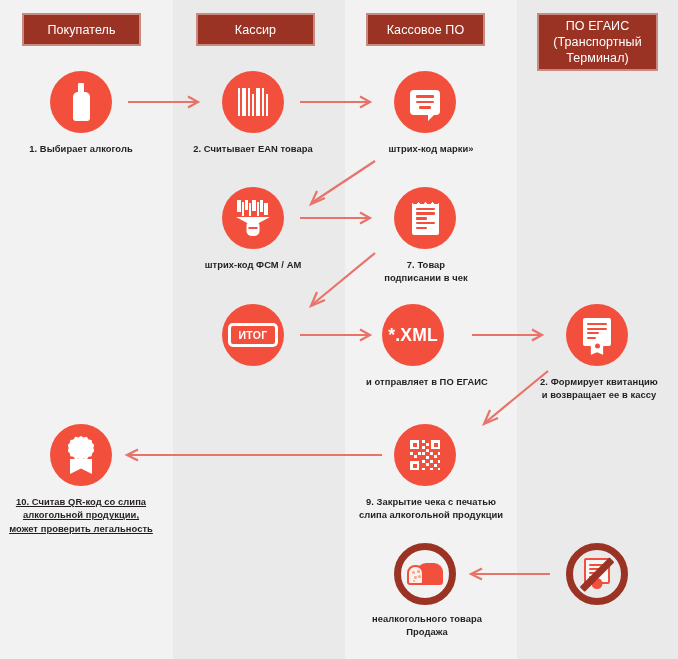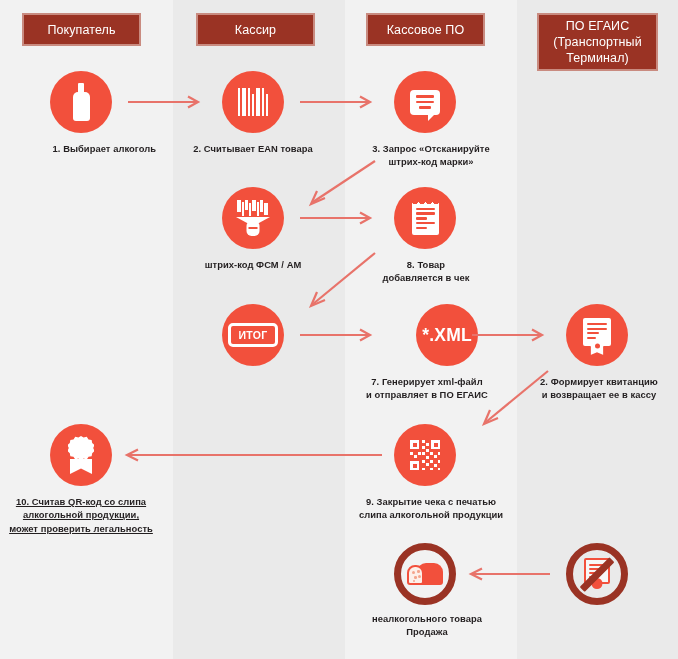--- a/index.html
+++ b/index.html
@@ -168,21 +168,21 @@
     <span>(Транспортный</span>
     <span>Терминал)</span>
   </div>
 
   <div class="circ" style="left:50px;top:71px;width:62px;height:62px;">
     <div class="bottle g">
       <div class="neck"></div>
         <div class="body"></div>
     </div>
   </div>
-  <div class="cap" style="left:6px;top:142px;width:150px;text-align:right;">
+  <div class="cap" style="left:6px;top:142px;width:150px;">
     <div>1. Выбирает алкоголь</div>
   </div>
 
   <div class="arrow" style="left:128px;top:95px;">
     <svg width="78" height="14" viewBox="0 0 78 14">
       <line x1="0" y1="7" x2="68" y2="7" stroke="#e8736a" stroke-width="2.2"></line>
       <polyline points="60,1.5 70,7 60,12.5" fill="none" stroke="#e8736a" stroke-width="2.2"></polyline>
     </svg>
   </div>
 
@@ -210,21 +210,20 @@
 
   <div class="circ" style="left:394px;top:71px;width:62px;height:62px;">
     <div class="bubble g">
       <span style="width:18px;"></span>
         <span style="width:18px;"></span>
         <span style="width:12px;"></span>
       <div class="tail"></div>
     </div>
   </div>
   <div class="cap" style="left:348px;top:142px;width:166px;">
-    <div>3. Запрос «Отсканируйте</div>
     <div>штрих-код марки»</div>
   </div>
 
   <div class="arrow" style="left:295px;top:158px;">
     <svg width="90" height="52" viewBox="0 0 90 52">
       <line x1="80" y1="3" x2="18" y2="44" stroke="#e8736a" stroke-width="2.2"></line>
       <polyline points="30,40 16,46 22,33" fill="none" stroke="#e8736a" stroke-width="2.2"></polyline>
     </svg>
   </div>
 
@@ -259,47 +258,46 @@
   <div class="circ" style="left:394px;top:187px;width:62px;height:62px;">
     <div class="receipt g">
       <u></u>
         <u></u>
         <u class="s"></u>
         <u></u>
         <u class="s"></u>
     </div>
   </div>
   <div class="cap" style="left:356px;top:258px;width:140px;">
-    <div>8. Товар</div>
-    <div>добавляется в чек</div>
+    <div>7. Товар</div>
+    <div>подписании в чек</div>
   </div>
 
   <div class="arrow" style="left:295px;top:250px;">
     <svg width="90" height="62" viewBox="0 0 90 62">
       <line x1="80" y1="3" x2="18" y2="54" stroke="#e8736a" stroke-width="2.2"></line>
       <polyline points="30,50 16,56 22,42" fill="none" stroke="#e8736a" stroke-width="2.2"></polyline>
     </svg>
   </div>
 
   <div class="circ" style="left:222px;top:304px;width:62px;height:62px;">
     <div class="itog g">ИТОГ</div>
   </div>
 
   <div class="arrow" style="left:300px;top:328px;">
     <svg width="78" height="14" viewBox="0 0 78 14">
       <line x1="0" y1="7" x2="68" y2="7" stroke="#e8736a" stroke-width="2.2"></line>
       <polyline points="60,1.5 70,7 60,12.5" fill="none" stroke="#e8736a" stroke-width="2.2"></polyline>
     </svg>
   </div>
 
-  <div class="circ" style="left:416px;top:304px;width:62px;height:62px;">
+  <div class="circ" style="left:382px;top:304px;width:62px;height:62px;">
     <div class="xml g">*.XML</div>
   </div>
   <div class="cap" style="left:352px;top:375px;width:150px;">
-    <div>7. Генерирует xml-файл</div>
     <div>и отправляет в ПО ЕГАИС</div>
   </div>
 
   <div class="arrow" style="left:472px;top:328px;">
     <svg width="78" height="14" viewBox="0 0 78 14">
       <line x1="0" y1="7" x2="68" y2="7" stroke="#e8736a" stroke-width="2.2"></line>
       <polyline points="60,1.5 70,7 60,12.5" fill="none" stroke="#e8736a" stroke-width="2.2"></polyline>
     </svg>
   </div>
 

